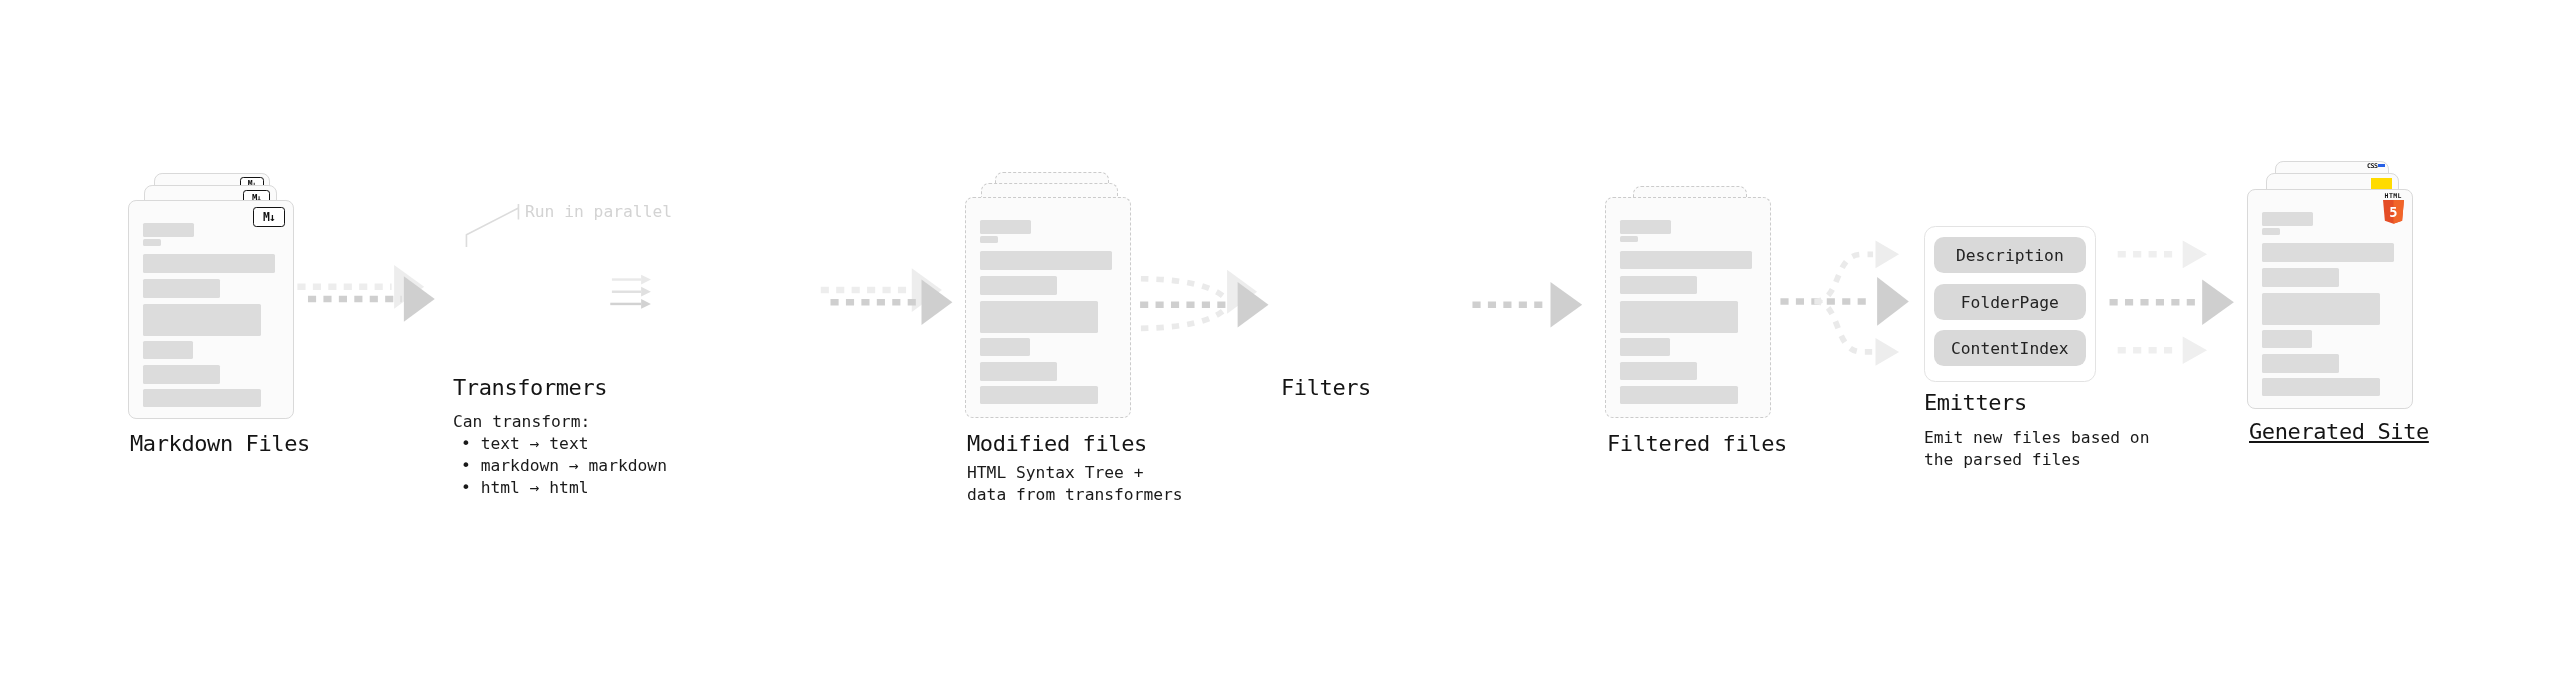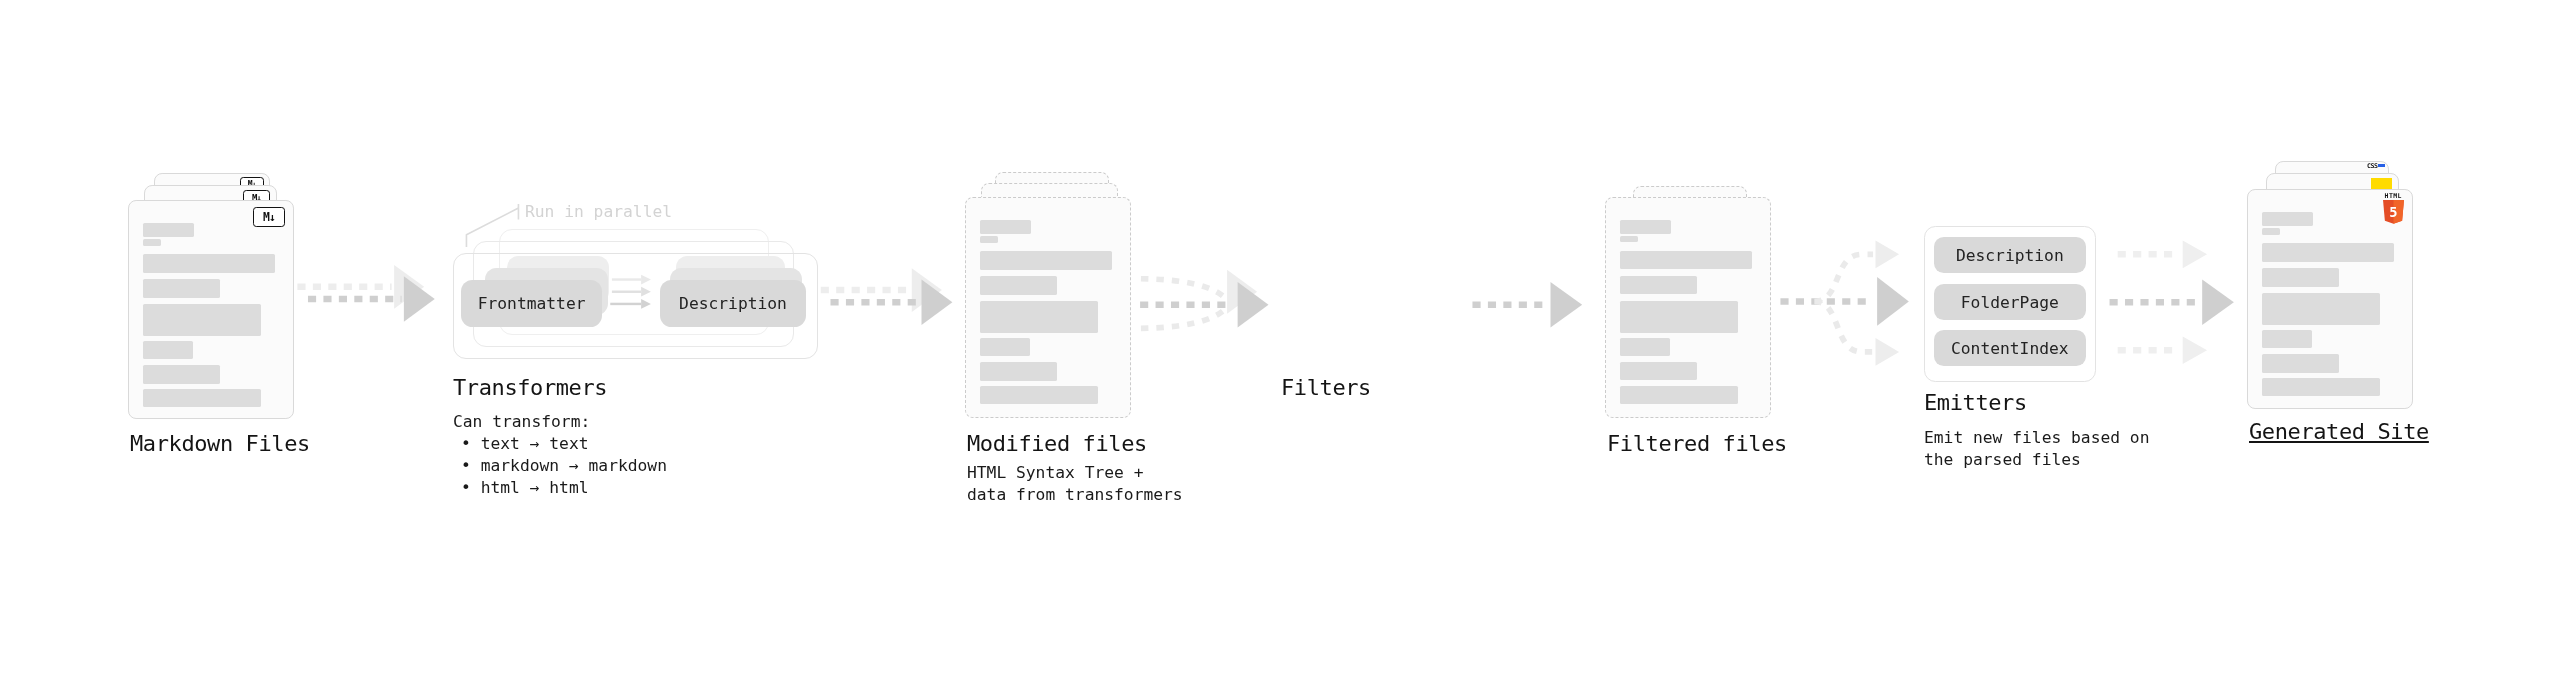--- a/index.html
+++ b/index.html
@@ -126,31 +126,20 @@
         <div class="bar" style="left: 15.4px; top: 104px; width: 118px; height: 32px;"></div>
         <div class="bar" style="left: 15.4px; top: 141px; width: 50px; height: 18px;"></div>
         <div class="bar" style="left: 15.4px; top: 165px; width: 77px; height: 18.7px;"></div>
         <div class="bar" style="left: 15.4px; top: 189px; width: 118px; height: 18px;"></div>
       </div>
     <div class="mdbadge" style="left:125px;top:35px;width:32px;height:19.5px;font-size:11.4px;">M↓</div>
   </div>
   <div class="stage-label" style="left:130px;top:431px;">Markdown Files</div>
 
   <div class="annotation" style="left:525px;top:202px;">Run in parallel</div>
-  <div class="abs" style="left:453px;top:229px;width:367px;height:132px;">
-    <div class="obox l3" style="left:46px;top:0;width:270px;height:106px;"></div>
-    <div class="obox l2" style="left:20.3px;top:12.2px;width:321px;height:106px;"></div>
-    <div class="obox" style="left:0;top:24.4px;width:365px;height:106px;"></div>
-    <div class="pill l3" style="left:54px;top:27px;width:102px;height:47px;"></div>
-    <div class="pill l2" style="left:32px;top:39px;width:123px;height:47px;"></div>
-    <div class="pill" style="left:8.1px;top:51px;width:141px;height:47px;">Frontmatter</div>
-    <div class="pill l3" style="left:223px;top:27px;width:109px;height:47px;"></div>
-    <div class="pill l2" style="left:217px;top:39px;width:132px;height:47px;"></div>
-    <div class="pill" style="left:207px;top:51px;width:146px;height:47px;">Description</div>
-  </div>
   <div class="stage-label" style="left:453px;top:375px;">Transformers</div>
   <div class="stage-sub" style="left:453px;top:411px;">
     <div>Can transform:</div>
     <div class="indent">• text → text</div>
     <div class="indent">• markdown → markdown</div>
     <div class="indent">• html → html</div>
   </div>
 
   <div class="abs" style="left:965px;top:172px;width:171px;height:249px;">
     <div class="card dashed" style="left:30px;top:0;width:114px;height:187px;"></div>

